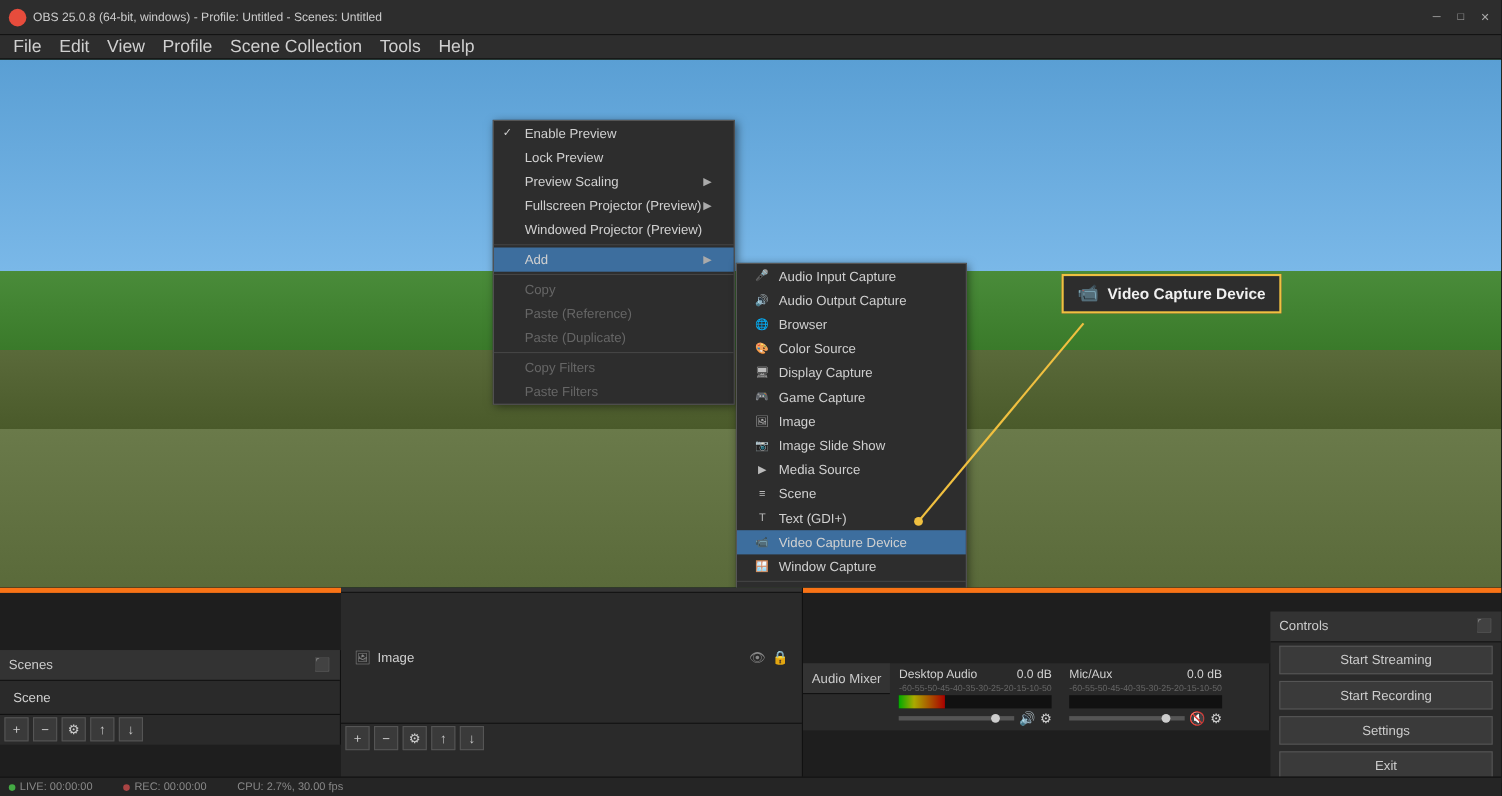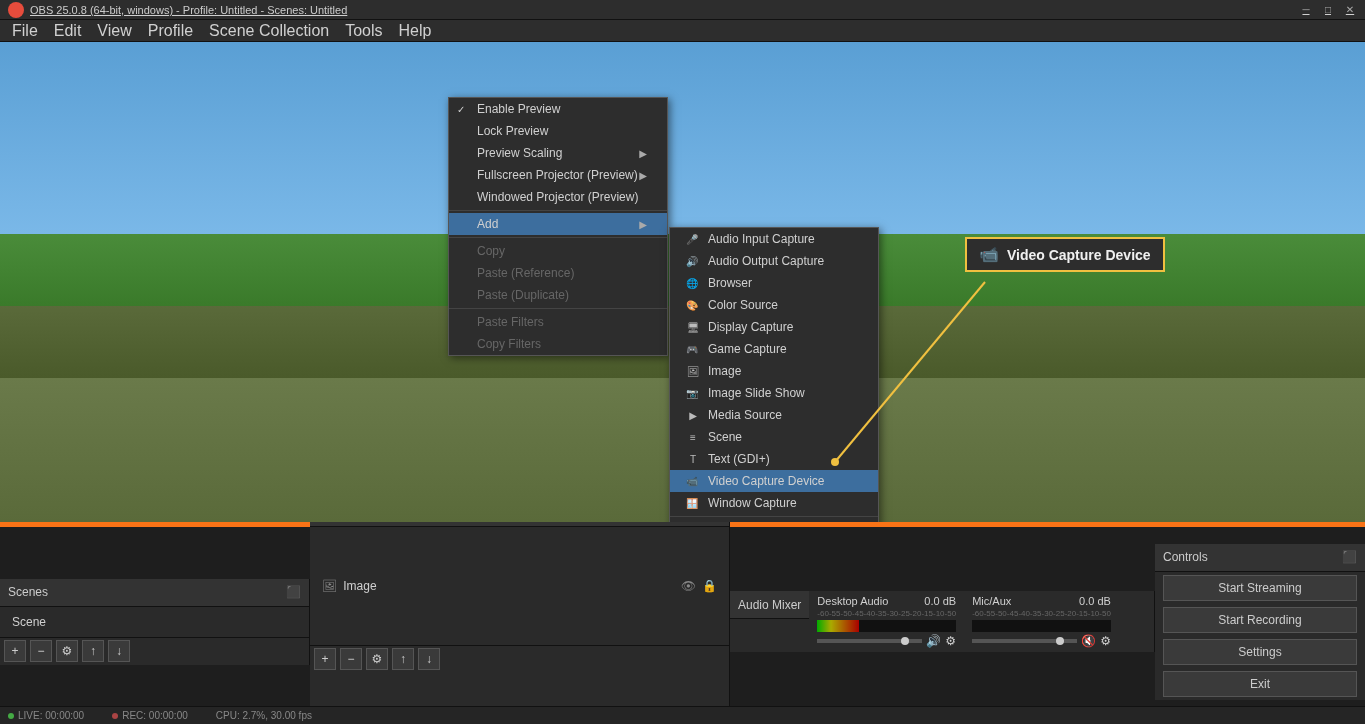--- a/index.html
+++ b/index.html
@@ -9,27 +9,26 @@
       background: #1e1e1e;
       font-family: 'Segoe UI', Tahoma, Geneva, Verdana, sans-serif;
       font-size: 12px;
       color: #d0d0d0;
       overflow: hidden;
       position: relative;
     }
 
     
     #title-bar {
-      height: 20px;
+      height: 32px;
       background: #2d2d2d;
       display: flex;
       align-items: center;
       padding: 0 8px;
       border-bottom: 1px solid #111;
-      text-decoration: underline;
     }
     #title-bar .app-icon {
       width: 16px;
       height: 16px;
       background: #e74c3c;
       border-radius: 50%;
       margin-right: 6px;
     }
     #title-bar .title-text {
       flex: 1;
@@ -495,24 +494,24 @@
             <span>Copy</span>
           </div>
           <div class="context-menu-item disabled">
             <span>Paste (Reference)</span>
           </div>
           <div class="context-menu-item disabled">
             <span>Paste (Duplicate)</span>
           </div>
           <div class="context-menu-separator"></div>
           <div class="context-menu-item disabled">
+            <span>Copy Filters</span>
+          </div>
+          <div class="context-menu-item disabled">
             <span>Paste Filters</span>
-          </div>
-          <div class="context-menu-item disabled">
-            <span>Copy Filters</span>
           </div>
         </div>
 
         <div id="submenu-add">
           <div class="submenu-item">
             <span class="item-icon">🎤</span>
             <span>Audio Input Capture</span>
           </div>
           <div class="submenu-item">
             <span class="item-icon">🔊</span>

